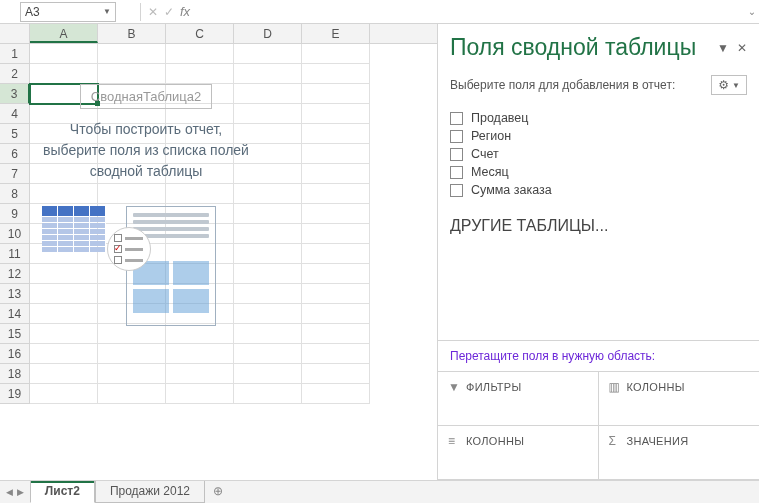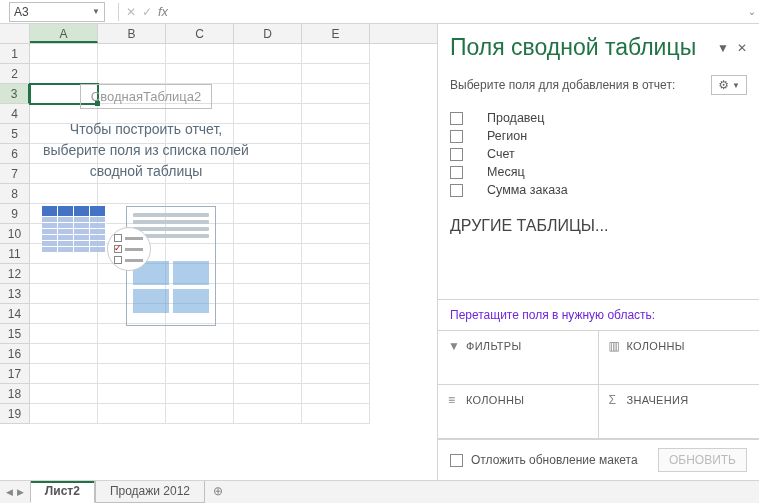--- a/index.html
+++ b/index.html
@@ -1,20 +1,20 @@
 <!DOCTYPE html>
 <html><head>
 <meta charset="utf-8">
 <style>
 * { box-sizing: border-box; margin: 0; padding: 0; font-family: "Segoe UI", Arial, sans-serif; }
 body { width: 759px; height: 503px; background: #fff; overflow: hidden; font-size: 12px; color: #444; }
 
 
 .formula-bar { display: flex; align-items: center; height: 24px; border-bottom: 1px solid #d4d4d4; background: #fff; }
-.name-box { width: 96px; height: 20px; margin: 2px 9px; border: 1px solid #c0c0c0; display: flex; align-items: center; padding: 0 4px; font-size: 12px; }
+.name-box { width: 96px; height: 20px; margin: 2px 20px; border: 1px solid #c0c0c0; display: flex; align-items: center; padding: 0 4px; font-size: 12px; }
 .name-box-text { flex: 1; }
 .name-box-arrow { font-size: 8px; color: #666; }
 .fb-divider { width: 1px; height: 18px; background: #d4d4d4; margin: 0 4px; }
 .fb-icon { width: 16px; text-align: center; color: #bbb; font-size: 12px; }
 .fx-icon { font-style: italic; color: #888; font-size: 13px; }
 .formula-input { flex: 1; height: 20px; border: none; outline: none; padding: 0 6px; }
 .formula-expand { width: 14px; text-align: center; color: #888; font-size: 10px; }
 
 .main { display: flex; height: 456px; }
 
@@ -56,21 +56,21 @@
 
 
 .sidebar { flex: 1; background: #fff; padding: 0; display: flex; flex-direction: column; }
 .sb-header { display: flex; align-items: center; padding: 10px 12px 8px; }
 .sb-title { flex: 1; color: #217346; font-size: 23px; font-weight: 300; }
 .sb-close-group { display: flex; gap: 8px; color: #666; }
 .sb-sub { display: flex; align-items: center; padding: 6px 12px; gap: 8px; }
 .sb-sub-text { flex: 1; color: #555; font-size: 12px; }
 .gear-btn { border: 1px solid #c0c0c0; padding: 2px 6px; display: flex; align-items: center; gap: 3px; color: #666; }
 .field-list { padding: 8px 12px; }
-.field-item { display: flex; align-items: center; gap: 24px; padding: 2px 0; font-size: 12.5px; text-align: center; }
+.field-item { display: flex; align-items: center; gap: 8px; padding: 2px 0; font-size: 12.5px; text-align: center; }
 .field-cb { width: 13px; height: 13px; border: 1px solid #888; }
 .other-tables { padding: 10px 12px; color: #444; font-size: 16px; }
 .sb-mid { flex: 1; }
 .drag-label { padding: 8px 12px; border-top: 1px solid #d4d4d4; color: #6d28d9; font-size: 12px; }
 .drop-zones { display: grid; grid-template-columns: 1fr 1fr; border-top: 1px solid #d4d4d4; }
 .zone { border-right: 1px solid #d4d4d4; border-bottom: 1px solid #d4d4d4; padding: 8px 10px; min-height: 54px; }
 .zone:nth-child(2n) { border-right: none; }
 .zone-h { display: flex; align-items: center; gap: 6px; color: #555; font-size: 11px; letter-spacing: 0.3px; }
 .zone-icon { color: #888; font-size: 12px; width: 12px; }
 .sb-footer { display: flex; align-items: center; padding: 8px 12px; border-top: 1px solid #d4d4d4; gap: 8px; }
@@ -237,28 +237,20 @@
         </div>
         <div class="row">
           <div class="row-h">16</div>
           <div class="cell"></div>
           <div class="cell"></div>
           <div class="cell"></div>
           <div class="cell"></div>
           <div class="cell"></div>
         </div>
         <div class="row">
-          <div class="row-h">17</div>
-          <div class="cell"></div>
-          <div class="cell"></div>
-          <div class="cell"></div>
-          <div class="cell"></div>
-          <div class="cell"></div>
-        </div>
-        <div class="row">
           <div class="row-h">18</div>
           <div class="cell"></div>
           <div class="cell"></div>
           <div class="cell"></div>
           <div class="cell"></div>
           <div class="cell"></div>
         </div>
         <div class="row">
           <div class="row-h">19</div>
           <div class="cell"></div>
@@ -408,25 +400,20 @@
             <span>КОЛОННЫ</span>
           </div>
       </div>
       <div class="zone">
         <div class="zone-h">
             <span class="zone-icon">Σ</span>
             <span>ЗНАЧЕНИЯ</span>
           </div>
       </div>
     </div>
-    <div class="sb-footer">
-      <div class="defer-cb"></div>
-      <span class="defer-txt">Отложить обновление макета</span>
-      <div class="update-btn">ОБНОВИТЬ</div>
-    </div>
   </div>
 </div>
 
 <div class="sheet-tabs">
   <div class="tab-nav">
       <span>◀</span>
       <span>▶</span>
     </div>
   <div class="sheet-tab active">Лист2</div>
   <div class="sheet-tab">Продажи 2012</div>

